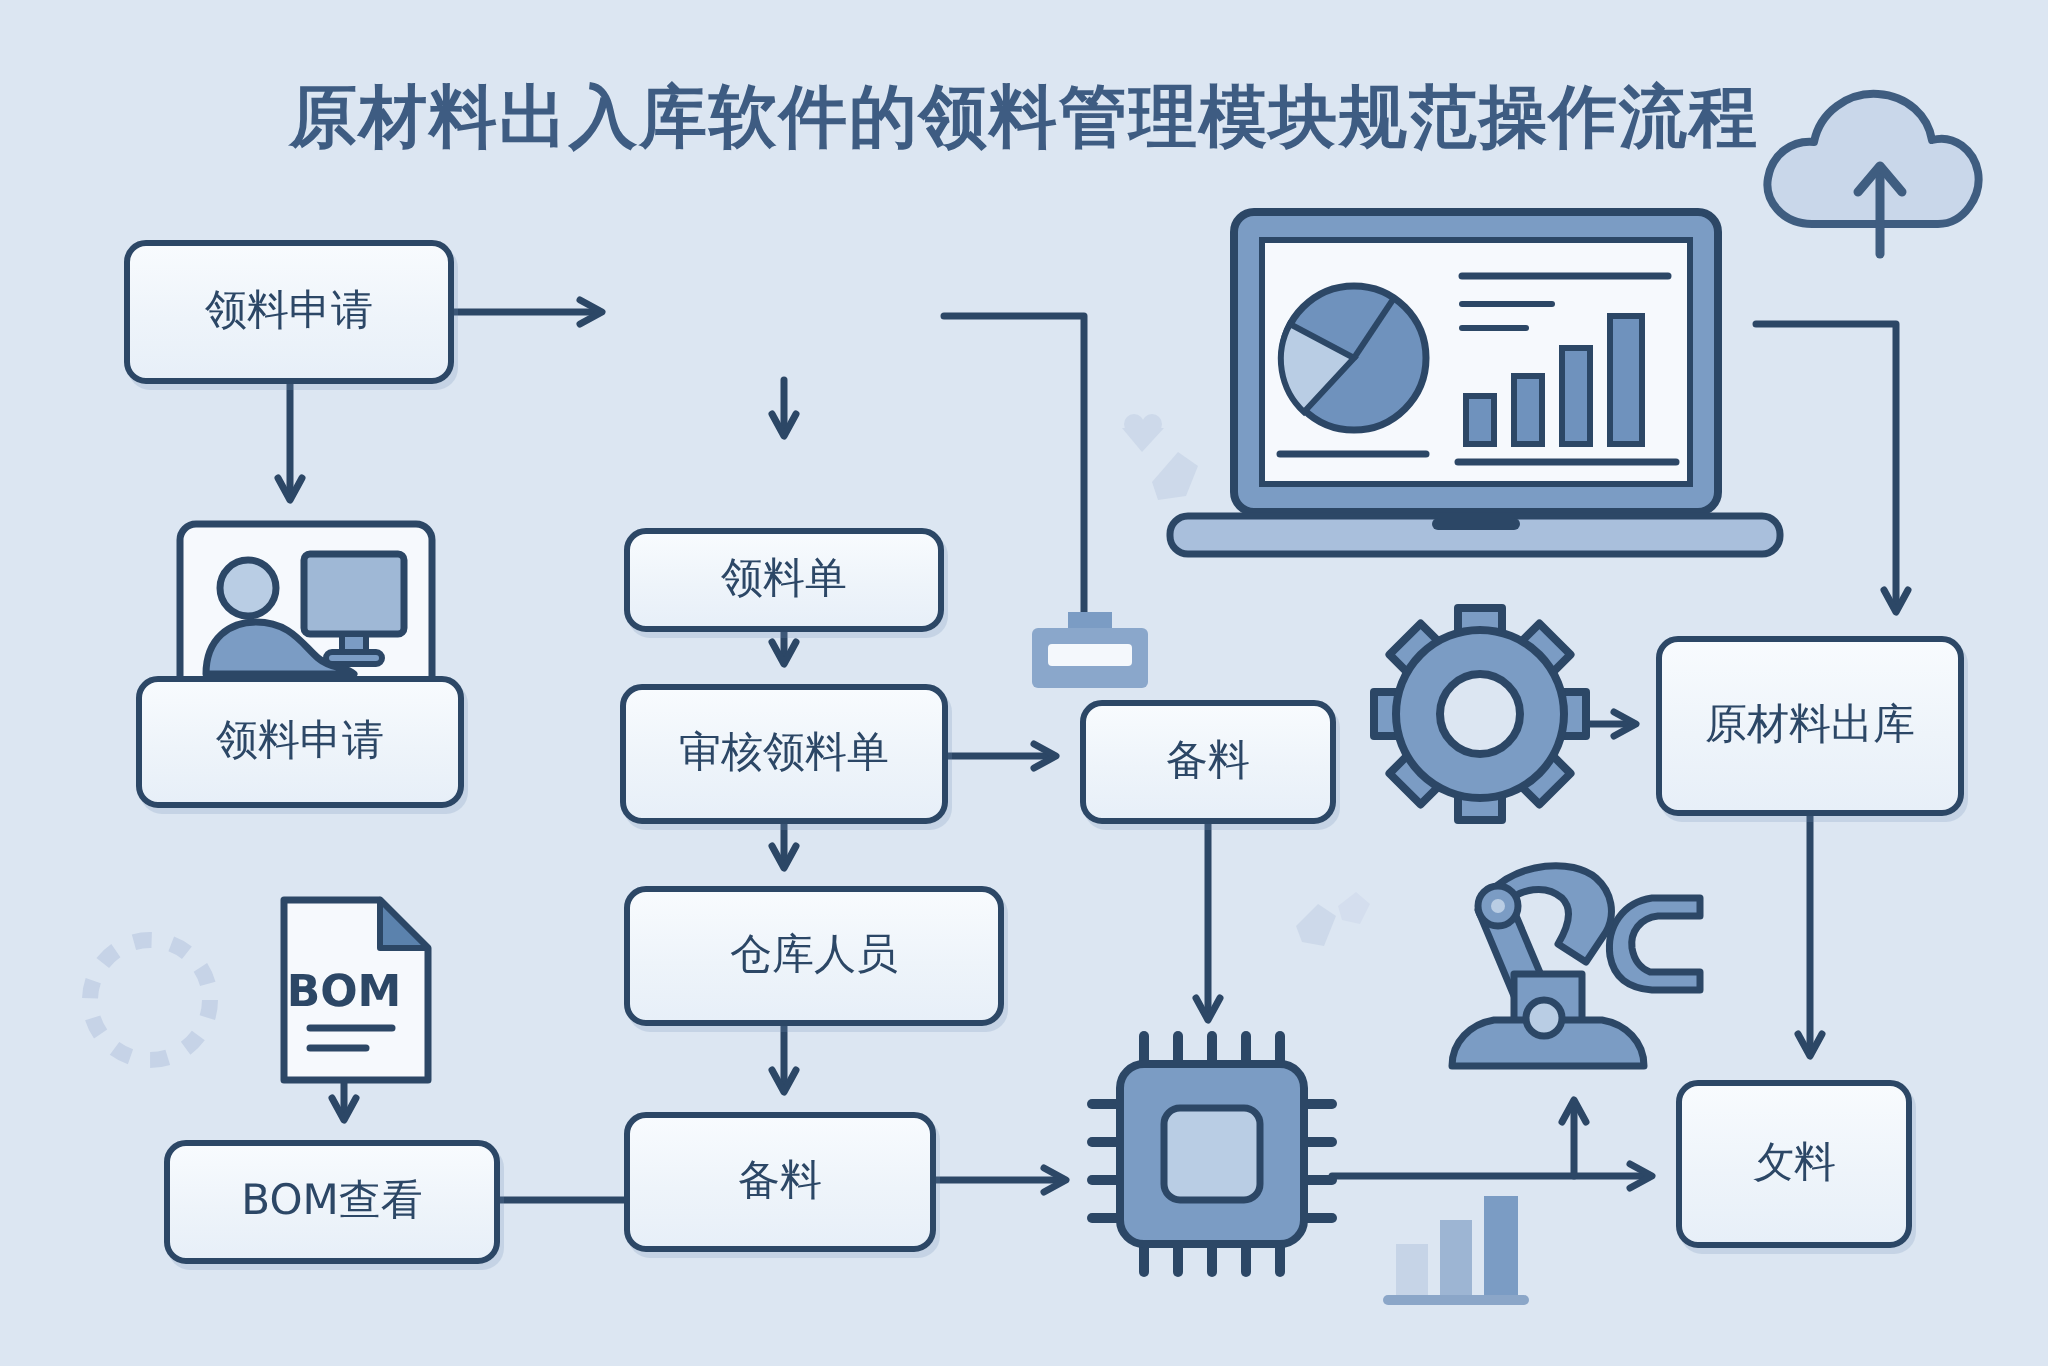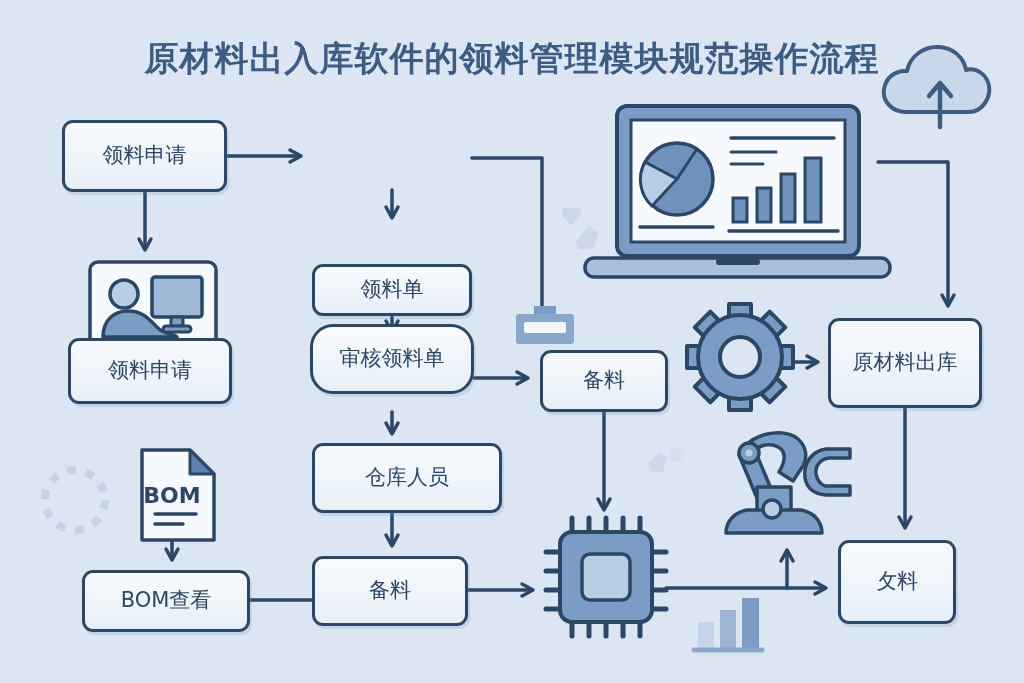--- a/index.html
+++ b/index.html
@@ -10,21 +10,21 @@
          font-size:34px;font-weight:bold;color:#3e5c82;letter-spacing:1px;}
   .box{position:absolute;z-index:2;box-sizing:border-box;
        border:3.5px solid #2c4766;border-radius:11px;
        background:linear-gradient(180deg,#f8fbfe 0%,#eef4fa 55%,#e7eff8 100%);
        box-shadow:2px 3px 0 rgba(120,145,180,0.22);
        display:flex;align-items:center;justify-content:center;
        font-size:21px;font-weight:normal;color:#2c4766;text-align:center;line-height:1.3;}
   #b-material-request{left:62px;top:120px;width:165px;height:72px;}
   #b-production-plan{left:312px;top:118px;width:160px;height:72px;}
   #b-requisition-form{left:312px;top:228px;width:160px;height:52px;margin-top:36px;}
-  #b-review-requisition{left:310px;top:324px;width:164px;height:70px;border-radius:23px;}
+  #b-review-requisition{left:310px;top:342px;width:164px;height:70px;}
   #b-prepare-upper{left:540px;top:350px;width:128px;height:62px;}
   #b-warehouse-staff{left:312px;top:443px;width:190px;height:70px;}
   #b-prepare-lower{left:312px;top:556px;width:156px;height:70px;}
   #b-requisition-approval{left:68px;top:338px;width:164px;height:66px;}
   #b-bom-view{left:82px;top:570px;width:168px;height:62px;}
   #b-raw-material-outbound{left:828px;top:318px;width:154px;height:90px;padding:0 16px;}
   #b-issue-material{left:838px;top:540px;width:118px;height:84px;}
   svg text{font-family:"DejaVu Sans","Liberation Sans",sans-serif;}
 </style>
 </head>

